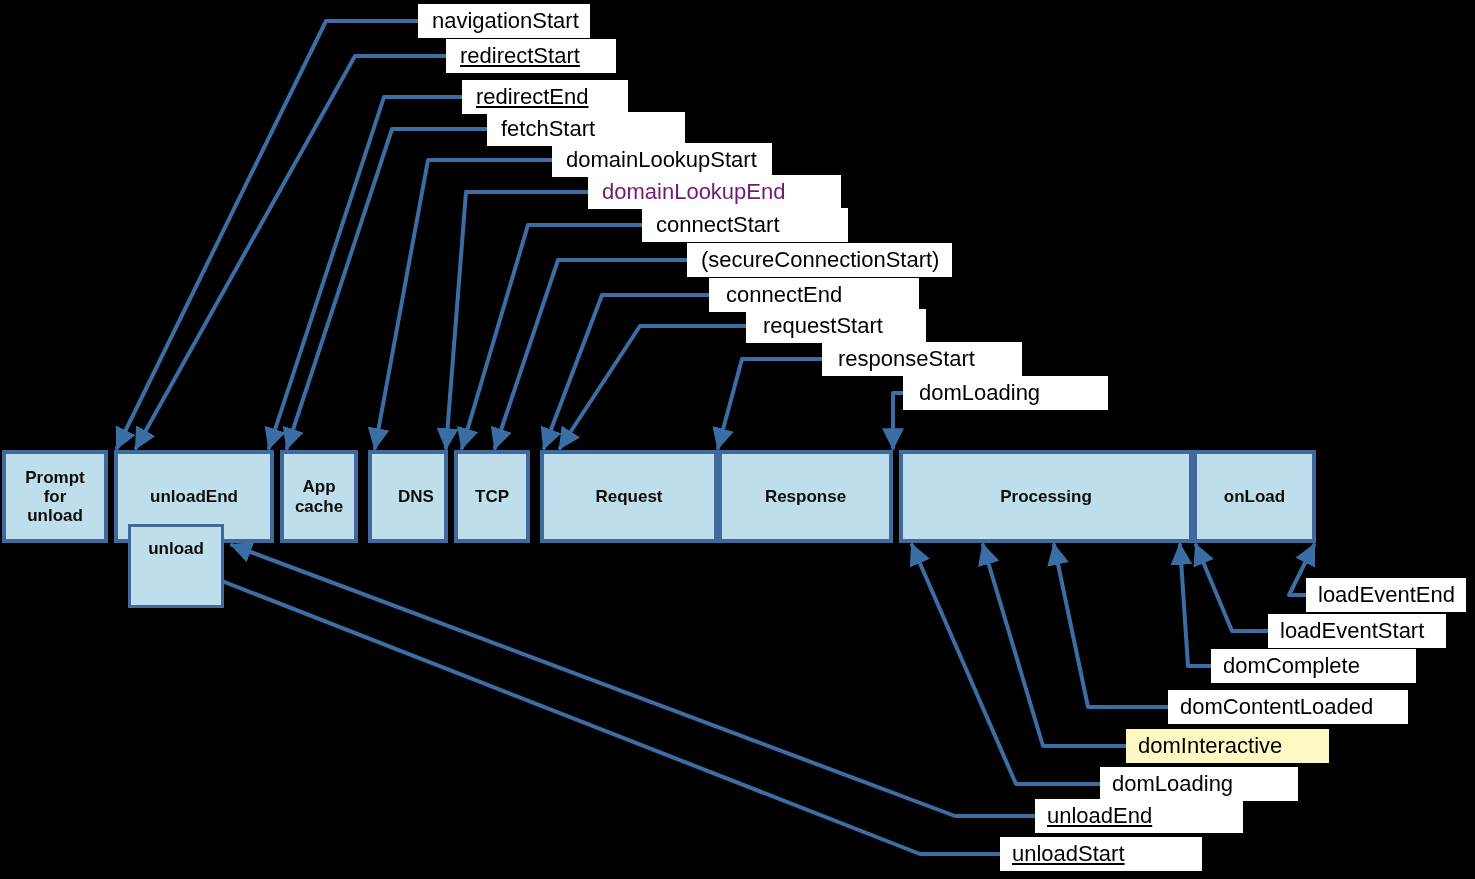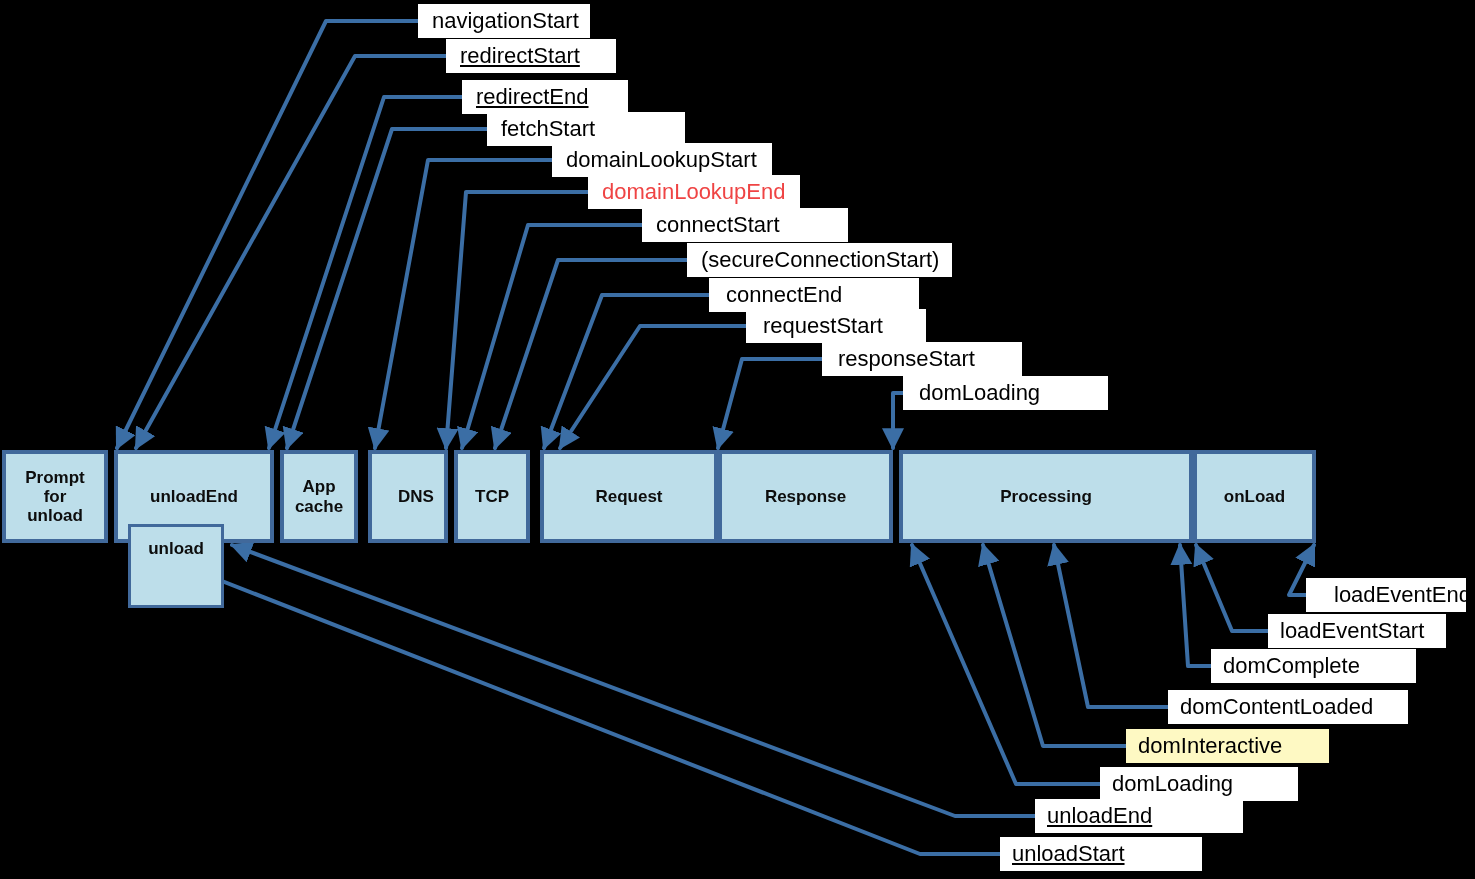--- a/index.html
+++ b/index.html
@@ -111,28 +111,28 @@
       <div class="phase" style="left: 899px; top: 450px; width: 294px; height: 93px; background: rgb(189, 222, 234); border-color: rgb(65, 105, 155); white-space: pre-line;">Processing</div>
       <div class="phase" style="left: 1193px; top: 450px; width: 123px; height: 93px; background: rgb(189, 222, 234); border-color: rgb(65, 105, 155); white-space: pre-line;">onLoad</div>
       <div class="phase thin" style="left: 128px; top: 524px; width: 96px; height: 84px; align-items: flex-start; padding-top: 12px; background: rgb(189, 222, 234); border-color: rgb(65, 105, 155);">unload</div>
     </div>
   <div id="labels">
       <div class="label" style="left: 418px; top: 4px; width: 172px; background: rgb(255, 255, 255); color: rgb(0, 0, 0);"><span class="txt" style="margin-left: 14px;">navigationStart</span></div>
       <div class="label u" style="left: 446px; top: 39px; width: 170px; background: rgb(255, 255, 255); color: rgb(0, 0, 0);"><span class="txt" style="margin-left: 14px;">redirectStart</span></div>
       <div class="label u" style="left: 462px; top: 80px; width: 166px; background: rgb(255, 255, 255); color: rgb(0, 0, 0);"><span class="txt" style="margin-left: 14px;">redirectEnd</span></div>
       <div class="label" style="left: 487px; top: 112px; width: 198px; background: rgb(255, 255, 255); color: rgb(0, 0, 0);"><span class="txt" style="margin-left: 14px;">fetchStart</span></div>
       <div class="label" style="left: 552px; top: 143px; width: 220px; background: rgb(255, 255, 255); color: rgb(0, 0, 0);"><span class="txt" style="margin-left: 14px;">domainLookupStart</span></div>
-      <div class="label" style="left: 588px; top: 175px; width: 212px; background: rgb(255, 255, 255); color: #ef4444;"><span class="txt" style="margin-left: 14px;">domainLookupEnd</span></div>
+      <div class="label" style="left: 588px; top: 175px; width: 253px; background: rgb(255, 255, 255); color: #701a75;"><span class="txt" style="margin-left: 14px;">domainLookupEnd</span></div>
       <div class="label" style="left: 642px; top: 208px; width: 206px; background: rgb(255, 255, 255); color: rgb(0, 0, 0);"><span class="txt" style="margin-left: 14px;">connectStart</span></div>
       <div class="label" style="left: 687px; top: 243px; width: 265px; background: rgb(255, 255, 255); color: rgb(0, 0, 0);"><span class="txt" style="margin-left: 14px;">(secureConnectionStart)</span></div>
       <div class="label" style="left: 709px; top: 278px; width: 210px; background: rgb(255, 255, 255); color: rgb(0, 0, 0);"><span class="txt" style="margin-left: 17px;">connectEnd</span></div>
       <div class="label" style="left: 746px; top: 309px; width: 180px; background: rgb(255, 255, 255); color: rgb(0, 0, 0);"><span class="txt" style="margin-left: 17px;">requestStart</span></div>
       <div class="label" style="left: 822px; top: 342px; width: 200px; background: rgb(255, 255, 255); color: rgb(0, 0, 0);"><span class="txt" style="margin-left: 16px;">responseStart</span></div>
       <div class="label" style="left: 903px; top: 376px; width: 205px; background: rgb(255, 255, 255); color: rgb(0, 0, 0);"><span class="txt" style="margin-left: 16px;">domLoading</span></div>
-      <div class="label" style="left: 1306px; top: 578px; width: 160px; background: rgb(255, 255, 255); color: rgb(0, 0, 0);"><span class="txt" style="margin-left: 28px;">loadEventEnd</span></div>
+      <div class="label" style="left: 1306px; top: 578px; width: 160px; background: rgb(255, 255, 255); color: rgb(0, 0, 0);"><span class="txt" style="margin-left: 12px;">loadEventEnd</span></div>
       <div class="label" style="left: 1268px; top: 614px; width: 178px; background: rgb(255, 255, 255); color: rgb(0, 0, 0);"><span class="txt" style="margin-left: 12px;">loadEventStart</span></div>
       <div class="label" style="left: 1211px; top: 649px; width: 205px; background: rgb(255, 255, 255); color: rgb(0, 0, 0);"><span class="txt" style="margin-left: 12px;">domComplete</span></div>
       <div class="label" style="left: 1168px; top: 690px; width: 240px; background: rgb(255, 255, 255); color: rgb(0, 0, 0);"><span class="txt" style="margin-left: 12px;">domContentLoaded</span></div>
       <div class="label" style="left: 1126px; top: 729px; width: 203px; background: #fef9c3; color: rgb(0, 0, 0);"><span class="txt" style="margin-left: 12px;">domInteractive</span></div>
       <div class="label" style="left: 1100px; top: 767px; width: 198px; background: rgb(255, 255, 255); color: rgb(0, 0, 0);"><span class="txt" style="margin-left: 12px;">domLoading</span></div>
       <div class="label u" style="left: 1035px; top: 799px; width: 208px; background: rgb(255, 255, 255); color: rgb(0, 0, 0);"><span class="txt" style="margin-left: 12px;">unloadEnd</span></div>
       <div class="label u" style="left: 1000px; top: 837px; width: 202px; background: rgb(255, 255, 255); color: rgb(0, 0, 0);"><span class="txt" style="margin-left: 12px;">unloadStart</span></div>
     </div>
 
 </div>

